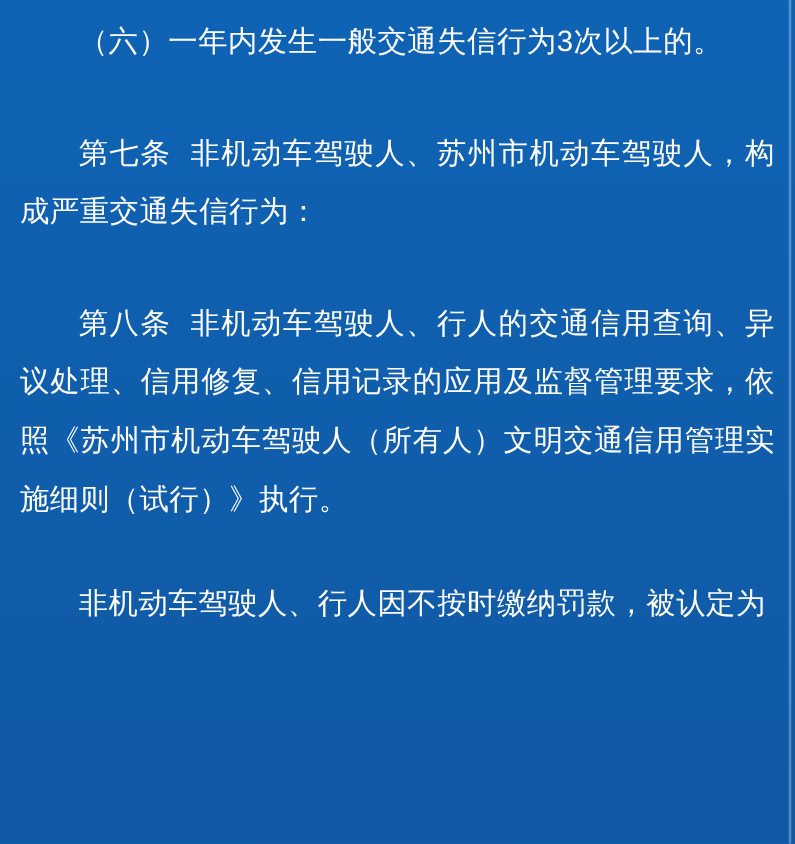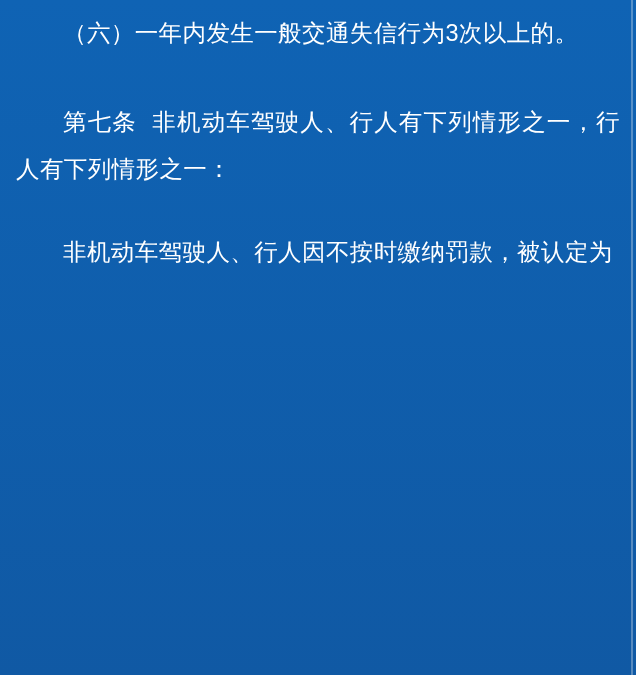--- a/index.html
+++ b/index.html
@@ -47,20 +47,21 @@
 </style>
 </head>
 <body>
 
 <div class="page">
 
   <div class="right-rule"></div>
 
   <p class="para indent">（六）一年内发生一般交通失信行为3次以上的。</p>
 
-  <p class="para indent gap-lg">第七条  非机动车驾驶人、行人有下列情形之一，行人有下列情形之一：</p>
+  <p class="para indent gap-lg">第七条  非机动车驾驶人、苏州市机动车驾驶人，构成严重交通失信行为：</p>
 
 
 
+  <p class="para indent gap-lg">第八条  非机动车驾驶人、行人的交通信用查询、异议处理、信用修复、信用记录的应用及监督管理要求，依照《苏州市机动车驾驶人（所有人）文明交通信用管理实施细则（试行）》执行。</p>
 
   <p class="para indent gap-md">非机动车驾驶人、行人因不按时缴纳罚款，被认定为</p>
 
 </div>
 
 </body></html>

